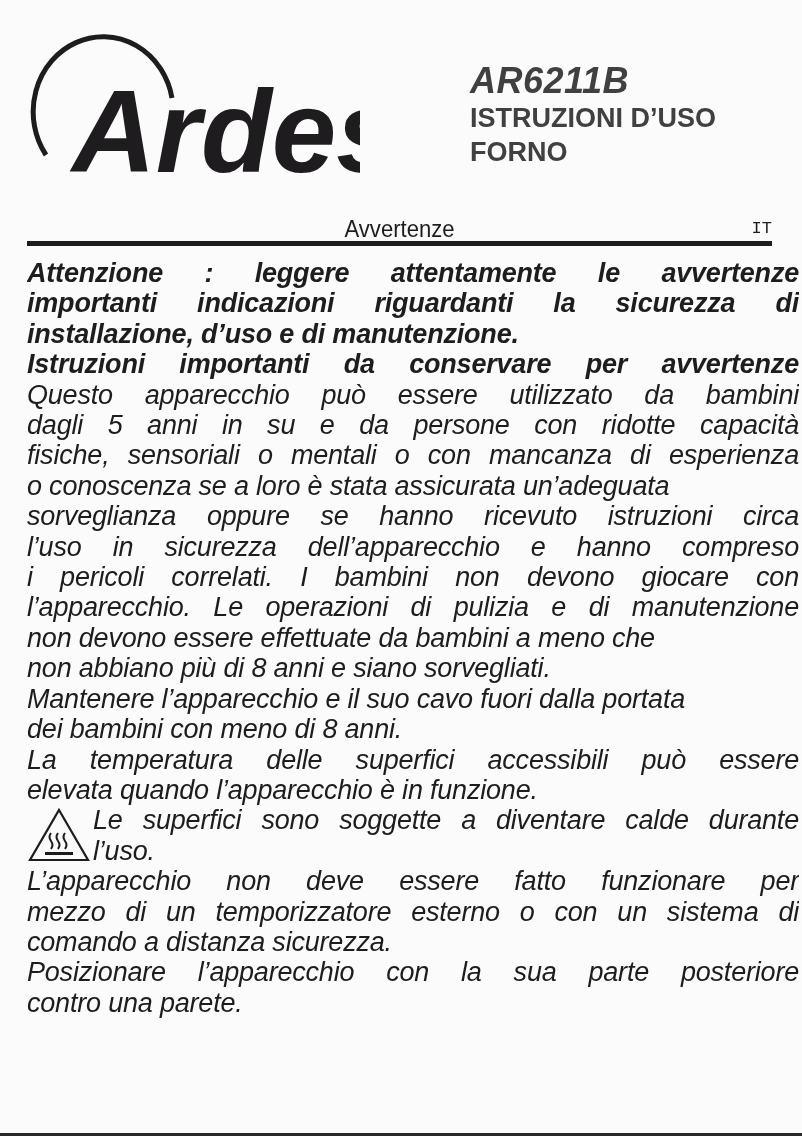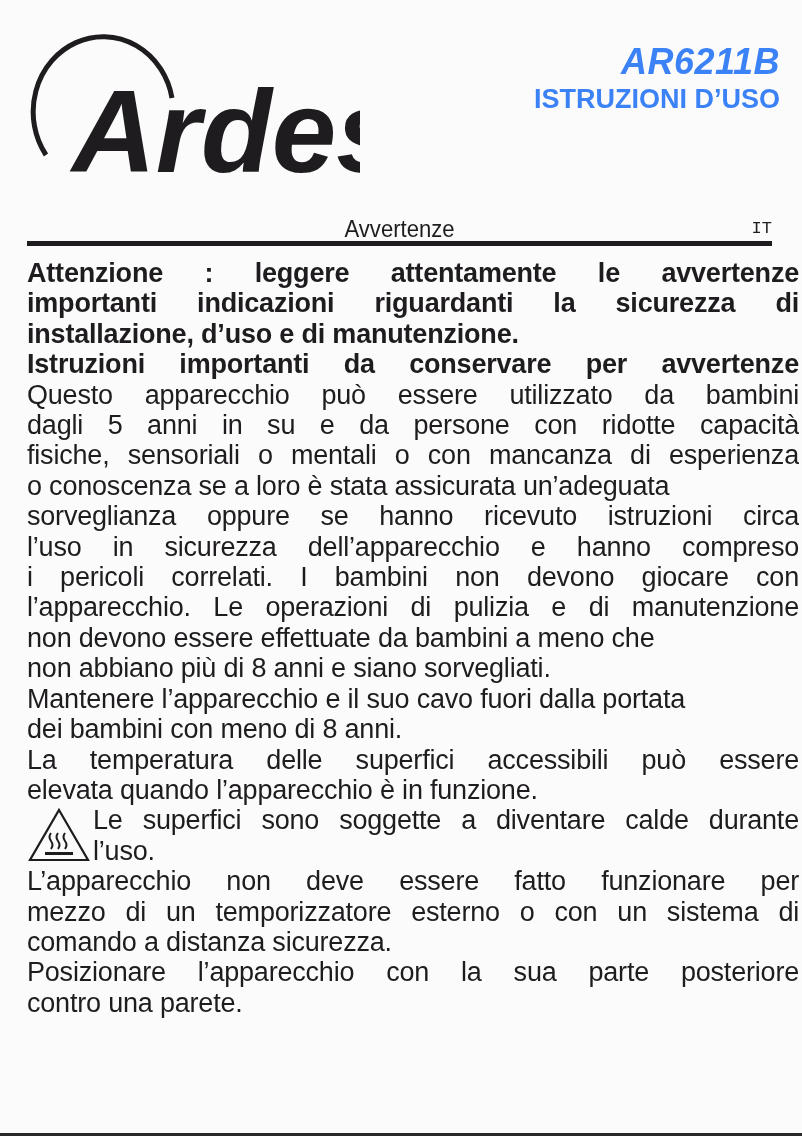--- a/index.html
+++ b/index.html
@@ -25,24 +25,24 @@
     left: 30px;
     top: 30px;
     width: 330px;
     height: 150px;
   }
   .logo svg { display: block; }
   
   .title-block {
     position: absolute;
     left: 470px;
-    top: 42px;
+    top: 61px;
     width: 310px;
-    text-align: right;
-    color: #3b82f6;
+    text-align: left;
+    color: #404040;
   }
   .model {
     font-size: 36px;
     font-weight: bold;
     font-style: italic;
     line-height: 40px;
     letter-spacing: 0.5px;
   }
   .subtitle {
     font-size: 27px;
@@ -85,20 +85,21 @@
   }
   
   .content {
     position: absolute;
     left: 27px;
     top: 258px;
     width: 772px;
   }
   .para {
     margin: 0;
+    font-style: italic;
     font-size: 27px;
     line-height: 30.4px;
     text-align: justify;
     letter-spacing: -0.2px;
   }
   .para.bold {
     font-weight: bold;
   }
   .line {
     display: block;
@@ -140,20 +141,21 @@
     <svg width="330" height="150" viewBox="0 0 330 150">
 
       <path d="M 16 125 A 70 75 0 1 1 142 68" fill="none" stroke="#1e1c1e" stroke-width="5"></path>
       <text x="42" y="142" font-family="Liberation Sans, sans-serif" font-weight="bold" font-style="italic" font-size="116" fill="#1e1c1e">Ardes</text>
     </svg>
   </div>
 
   <div class="title-block">
     <div class="model">AR6211B</div>
     <div class="subtitle">ISTRUZIONI D’USO</div>
+    <div class="subtitle">FORNO</div>
   </div>
 
   <div class="section-heading">
     <div class="section-title">Avvertenze</div>
     <div class="lang-code">IT</div>
     <div class="rule"></div>
   </div>
 
   <div class="content">
 

